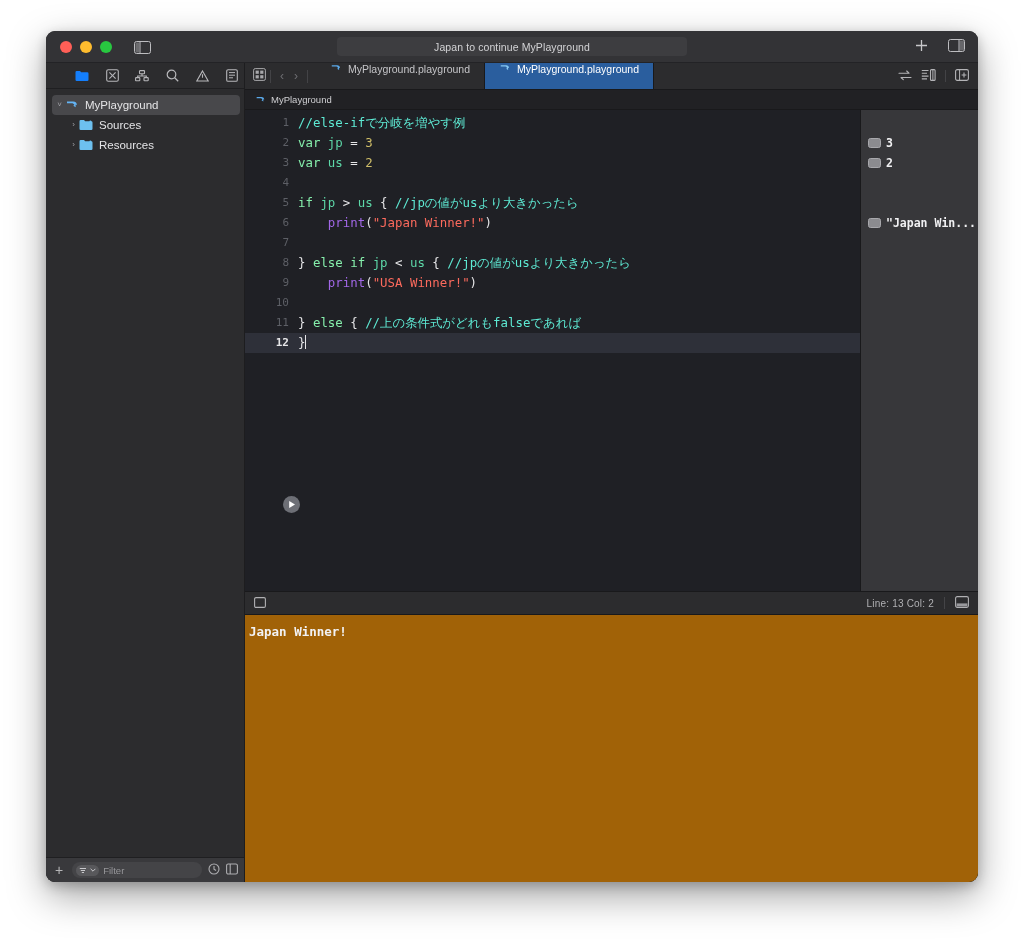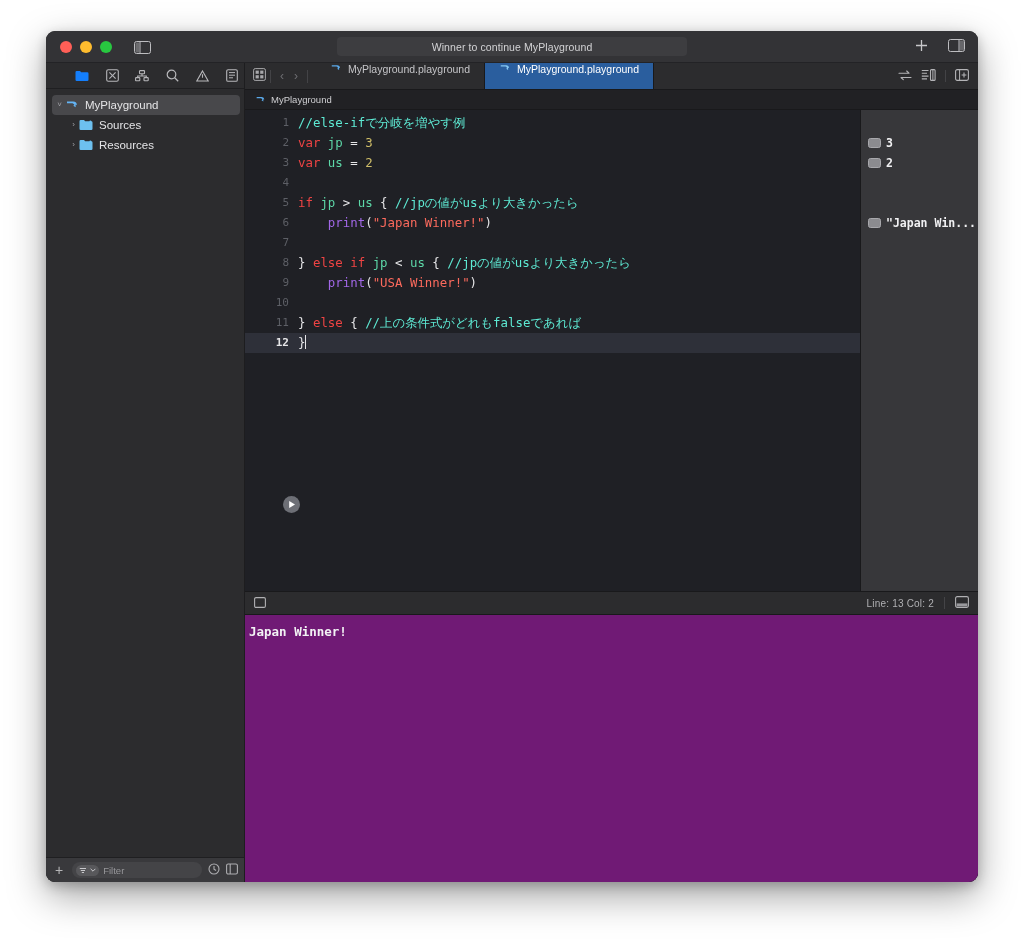--- a/index.html
+++ b/index.html
@@ -263,21 +263,21 @@
     flex: 0 0 44px;
     text-align: right;
     padding-right: 9px;
     color: #5d5f66;
     font-size: 11px;
     font-family: "DejaVu Sans Mono", "Liberation Mono", monospace;
   }
   .cline.current .lnum { color: #e6e6e8; font-weight: bold; }
   .ctext { flex: 1 1 auto; }
 
-  .t-kw { color: #ef4444; }
+  .t-kw { color: #86efac; }
   .t-id { color: #5dd8a8; }
   .t-num { color: #d0bf69; }
   .t-str { color: #fc6a5d; }
   .t-fn  { color: #a167e6; }
   .t-com { color: #5eead4; }
   .t-pl  { color: #e6e6e8; }
   .caret {
     display: inline-block;
     width: 1px;
     height: 14px;
@@ -349,21 +349,21 @@
   }
   #line-col {
     font-size: 10px;
     color: #b0b0b3;
     letter-spacing: 0.2px;
   }
   .dbsep { width: 1px; height: 12px; background: #444447; }
 
   #console {
     flex: 1 1 auto;
-    background: #701a75;
+    background: #a16207;
     padding: 8px 0 4px 4px;
     min-height: 0;
     overflow: hidden;
   }
   .console-line {
     font-family: "DejaVu Sans Mono", "Liberation Mono", monospace;
     font-size: 12.5px;
     color: #f2f2f4;
     line-height: 17px;
     white-space: pre;
@@ -384,21 +384,21 @@
 
     <span id="sidebar-toggle-icon">
       <svg width="17" height="13" viewBox="0 0 17 13">
         <rect x="0.5" y="0.5" width="16" height="12" rx="2" fill="none" stroke="#bdbdc0" stroke-width="1"></rect>
         <line x1="6" y1="0.5" x2="6" y2="12.5" stroke="#bdbdc0" stroke-width="1"></line>
         <rect x="1.5" y="1.5" width="3.5" height="10" fill="#9a9a9e" opacity="0.55"></rect>
       </svg>
     </span>
 
     <div id="status-field">
-      <span>Winner to continue MyPlayground</span>
+      <span>Japan to continue MyPlayground</span>
     </div>
 
     <div id="titlebar-right">
       <span class="tb-icon">
         <svg width="13" height="13" viewBox="0 0 13 13">
           <line x1="6.5" y1="1" x2="6.5" y2="12" stroke="#c8c8cb" stroke-width="1.3"></line>
           <line x1="1" y1="6.5" x2="12" y2="6.5" stroke="#c8c8cb" stroke-width="1.3"></line>
         </svg>
       </span>
       <span class="tb-icon">

